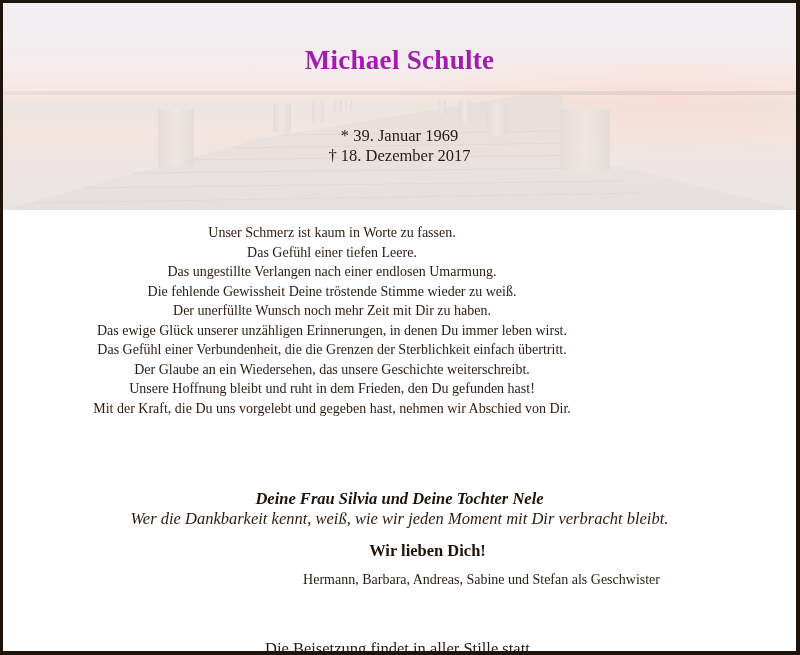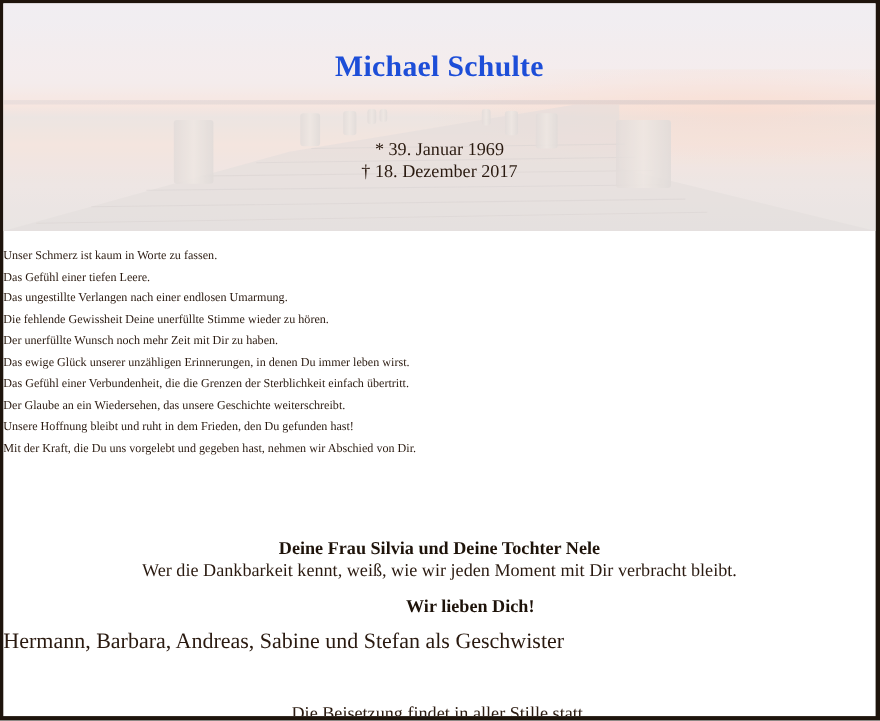--- a/index.html
+++ b/index.html
@@ -30,39 +30,39 @@
     .header .pier {
       position: absolute; left: 0; top: 0; width: 793px; height: 207px;
     }
     .post { position: absolute; background: linear-gradient(90deg, #d9d0cd, #e8dfd9 50%, #d6cfcc); border-radius: 3px; opacity: .85; }
     .header .overlay {
       position: absolute; inset: 0;
       background: rgba(255,255,255,0.25);
     }
     .name {
       position: absolute; left: 0; top: 42px; width: 793px;
-      text-align: center; font-size: 27px; font-weight: bold; color: #1d4ed8;
+      text-align: center; font-size: 27px; font-weight: bold; color: #a21caf;
       letter-spacing: 0.3px;
     }
     .dates {
       position: absolute; left: 0; top: 123px; width: 793px;
       text-align: center; font-size: 16.5px; line-height: 20px; color: #2a1a10;
     }
     .poem {
       position: absolute; left: 0; top: 220px; width: 658px;
-      text-align: left; font-size: 11px; line-height: 19.5px; color: #2a1a10;
+      text-align: center; font-size: 14px; line-height: 19.5px; color: #2a1a10;
     }
     .poem div { white-space: nowrap; }
     .family {
       position: absolute; left: 0; top: 486px; width: 793px;
-      text-align: center; font-size: 16.5px; line-height: 19.5px;
+      text-align: center; font-size: 16.5px; line-height: 19.5px; font-style: italic;
     }
     .bold { font-weight: bold; color: #1e130a; }
     .love { position: absolute; left: 0; top: 538px; width: 793px; text-align: center; font-size: 16.5px; font-weight: bold; color:#1e130a;margin-left:28px; }
-    .siblings { position: absolute; left: 0; top: 569px; width: 657px; text-align: left; font-size: 20px; }
+    .siblings { position: absolute; left: 0; top: 569px; width: 657px; text-align: right; font-size: 14px; }
     .burial { position: absolute; left: 0; top: 636px; width: 793px; text-align: center; font-size: 16.5px; }
   </style>
 </head>
 <body>
 
 <div class="card">
   <div class="header">
     <div class="glow"></div>
     <div class="horizon"></div>
     <svg class="pier" width="793" height="207" viewBox="0 0 793 207">
@@ -92,21 +92,21 @@
 
   <div class="dates">
     <div>* 39. Januar 1969</div>
     <div>† 18. Dezember 2017</div>
   </div>
 
   <div class="poem">
     <div>Unser Schmerz ist kaum in Worte zu fassen.</div>
     <div>Das Gefühl einer tiefen Leere.</div>
     <div>Das ungestillte Verlangen nach einer endlosen Umarmung.</div>
-    <div>Die fehlende Gewissheit Deine unerfüllte Stimme wieder zu hören.</div>
+    <div>Die fehlende Gewissheit Deine tröstende Stimme wieder zu weiß.</div>
     <div>Der unerfüllte Wunsch noch mehr Zeit mit Dir zu haben.</div>
     <div>Das ewige Glück unserer unzähligen Erinnerungen, in denen Du immer leben wirst.</div>
     <div>Das Gefühl einer Verbundenheit, die die Grenzen der Sterblichkeit einfach übertritt.</div>
     <div>Der Glaube an ein Wiedersehen, das unsere Geschichte weiterschreibt.</div>
     <div>Unsere Hoffnung bleibt und ruht in dem Frieden, den Du gefunden hast!</div>
     <div>Mit der Kraft, die Du uns vorgelebt und gegeben hast, nehmen wir Abschied von Dir.</div>
   </div>
 
   <div class="family">
     <div class="bold">Deine Frau Silvia und Deine Tochter Nele</div>

